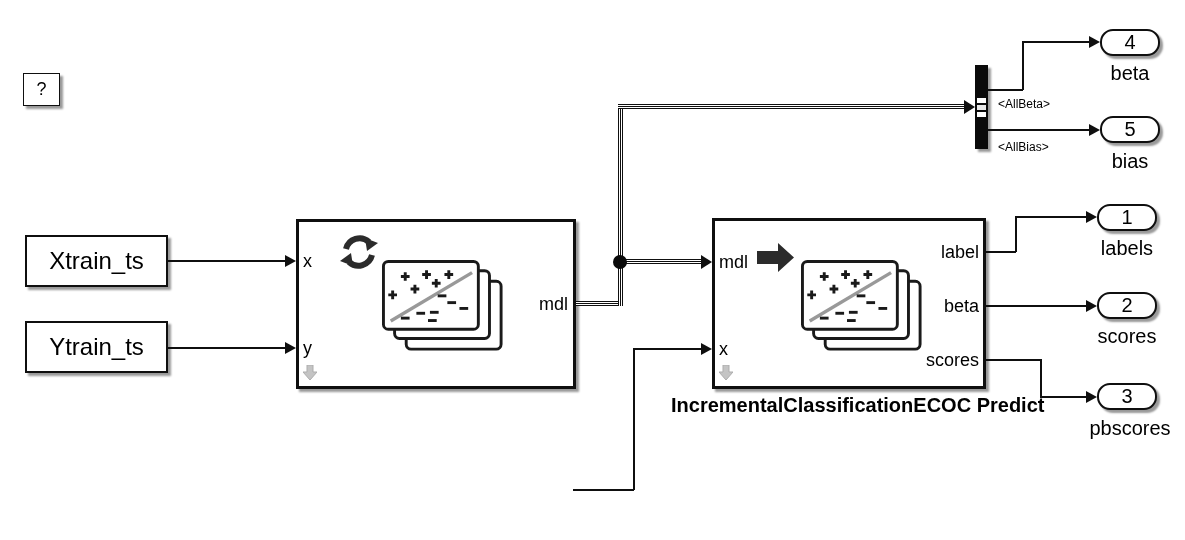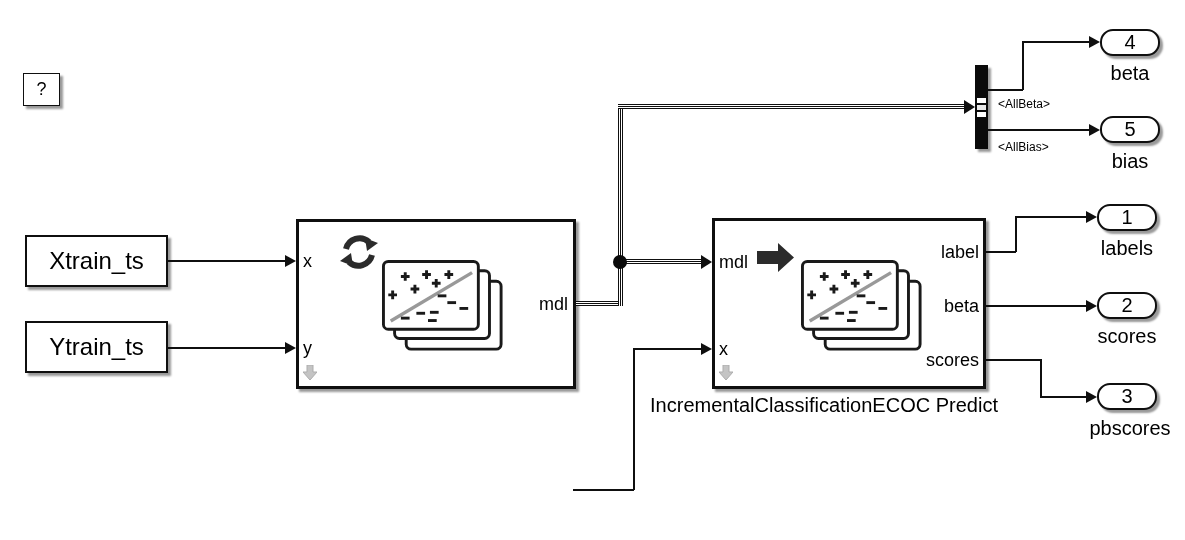--- a/index.html
+++ b/index.html
@@ -119,21 +119,21 @@
         <path d="M49.5 54 h9"></path>
         <path d="M35.5 55 h9"></path>
         <path d="M19.5 60 h9"></path>
         <path d="M47.5 62.5 h9"></path>
       </g>
     </svg>
     <svg class="icon" style="left:4px;top:144px;" width="14" height="15" viewBox="0 0 14 15">
       <polygon points="4,0 10,0 10,7 14,7 7,15 0,7 4,7" fill="#c4c4c4" stroke="#adadad" stroke-width="1"></polygon>
     </svg>
   </div>
-  <div class="caption" style="left:644px;top:394px;width:360px;">IncrementalClassificationECOC Predict</div>
+  <div class="caption" style="left:671px;top:394px;width:360px;font-weight:bold;">IncrementalClassificationECOC Predict</div>
 
   <div class="busbar"></div>
   <div class="busicon"></div>
   <span class="buslbl" style="left:998px;top:97px;">&lt;AllBeta&gt;</span>
   <span class="buslbl" style="left:998px;top:140px;">&lt;AllBias&gt;</span>
 
   <div class="wire wh" style="left:168px;top:260px;width:120px;"></div>
   <div class="arr" style="left:285px;top:255px;"></div>
 
   <div class="wire wh" style="left:168px;top:347px;width:120px;"></div>

